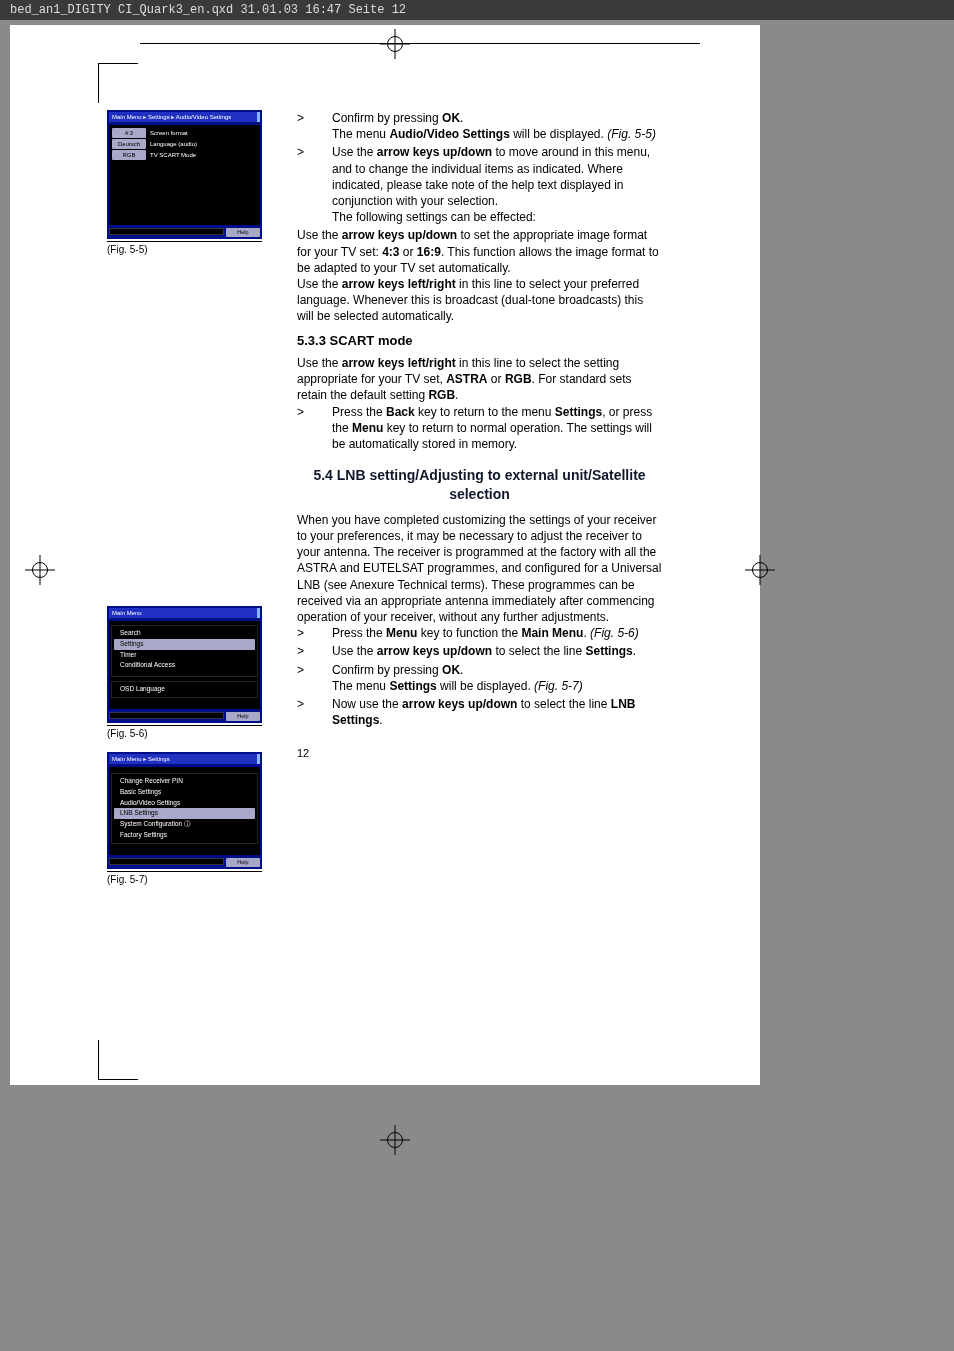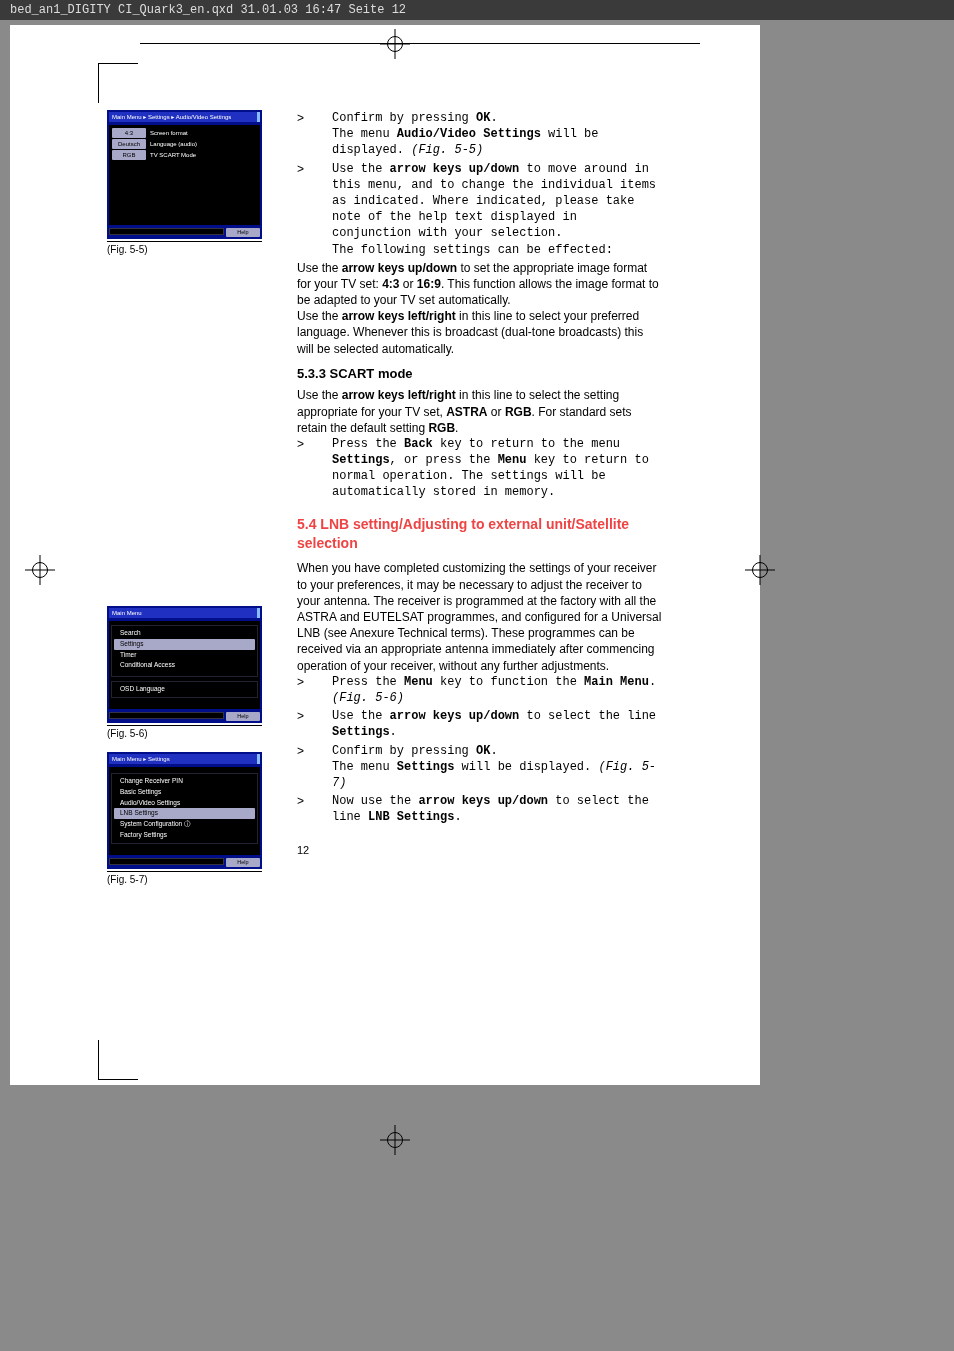--- a/index.html
+++ b/index.html
@@ -87,23 +87,23 @@
     .osd-cell-r { color: #fff; font-size: 6px; padding: 1px 0; }
     .osd-list-item { color: #fff; padding: 1px 6px; font-size: 6.5px; }
     .osd-list-item.sel { background: #a8a8c8; color: #000; border-radius: 1px; }
     .osd-footer { display: flex; margin-top: 3px; gap: 2px; }
     .osd-bar { flex: 1; height: 7px; background: #000; border: 1px solid #334; }
     .osd-help { width: 34px; background: #a8a8c8; color: #000; font-size: 5.5px; text-align: center; padding-top: 1px; border-radius: 1px; }
     .fig-caption { font-size: 10px; margin-top: 1px; }
     .fig-rule { width: 155px; height: 1px; background: #000; margin-bottom: 1px; }
     .bullet-row { display: flex; margin-bottom: 2px; }
     .bullet-mark { width: 35px; flex: 0 0 35px; }
-    .bullet-body { flex: 1; font-family: Liberation Mono, monospace; }
+    .bullet-body { flex: 1; }
     h3 { font-size: 13px; font-weight: bold; margin: 8px 0 5px; }
-    h2 { font-size: 14px; font-weight: bold; margin: 14px 0 8px; color: #ef4444; }
+    h2 { font-size: 14px; font-weight: bold; margin: 14px 0 8px; color: #0f172a; text-align: center; }
     .bold { font-weight: bold; }
     .ital { font-style: italic; }
     .pagenum { text-align: left; font-size: 11px; margin-top: 18px; }
   </style>
 </head>
 <body>
 
 <div class="topbar">
   <span>bed_an1_DIGITY CI_Quark3_en.qxd  31.01.03  16:47  Seite 12</span>
 </div>

